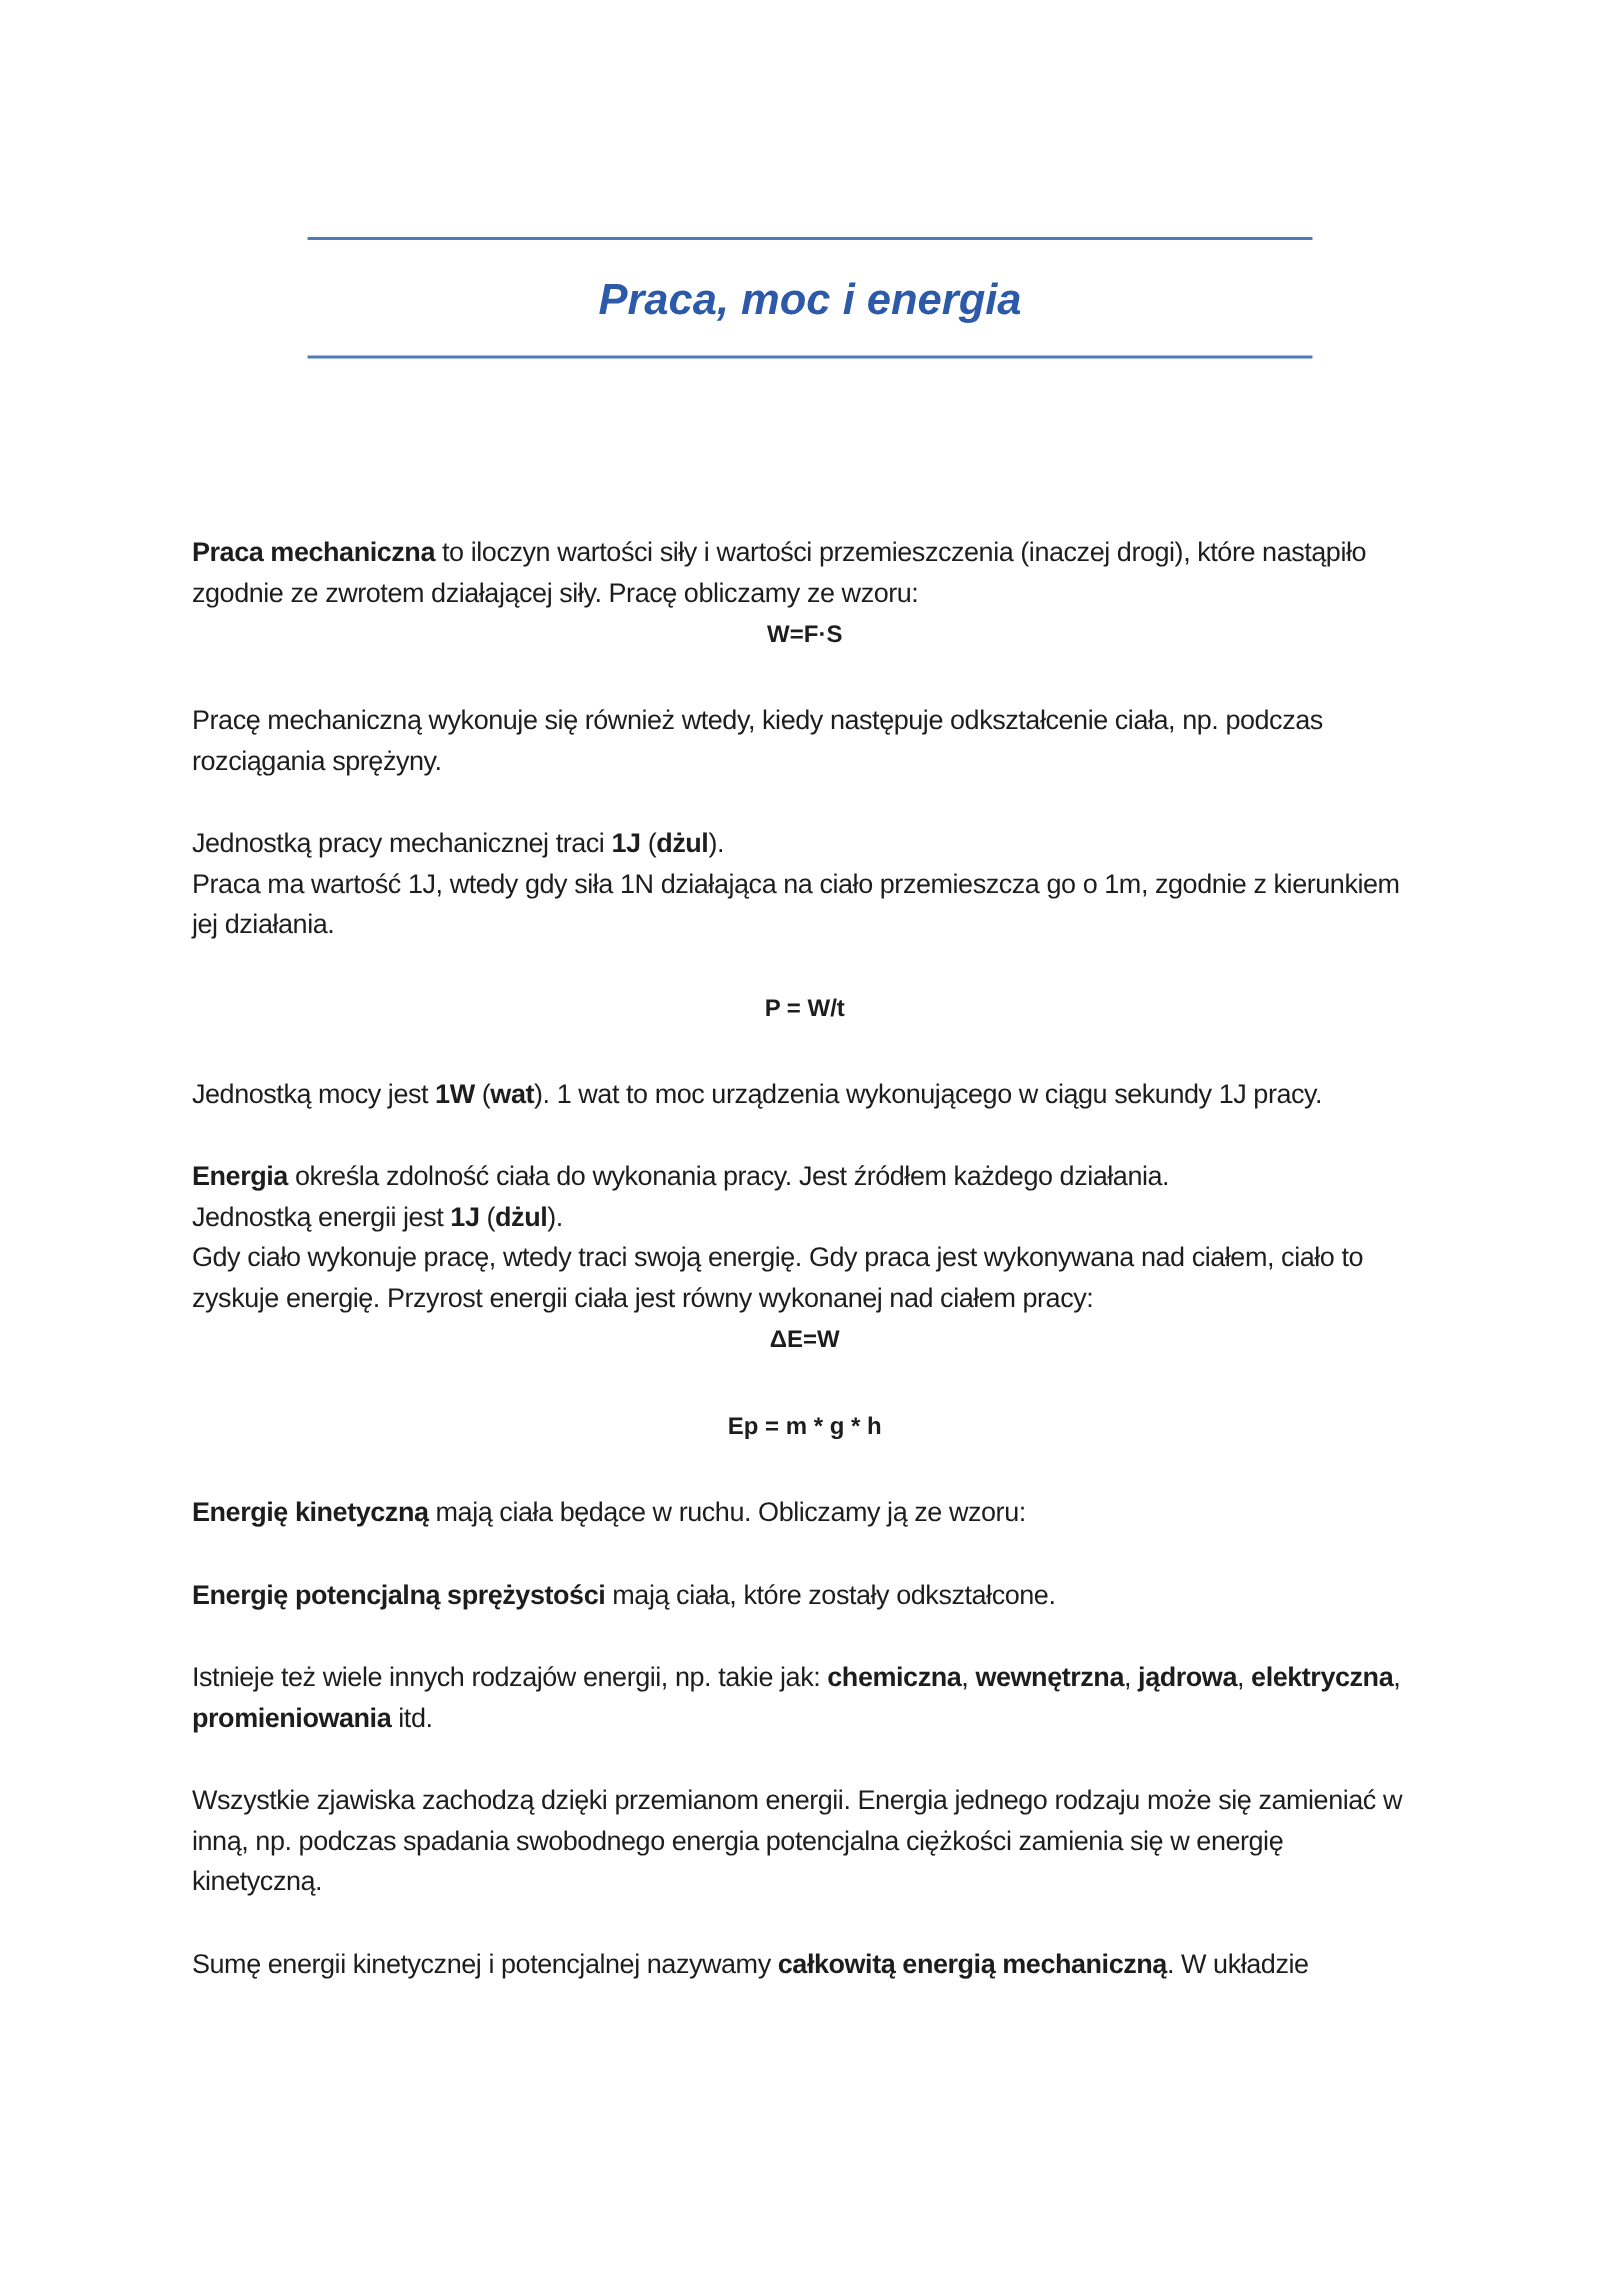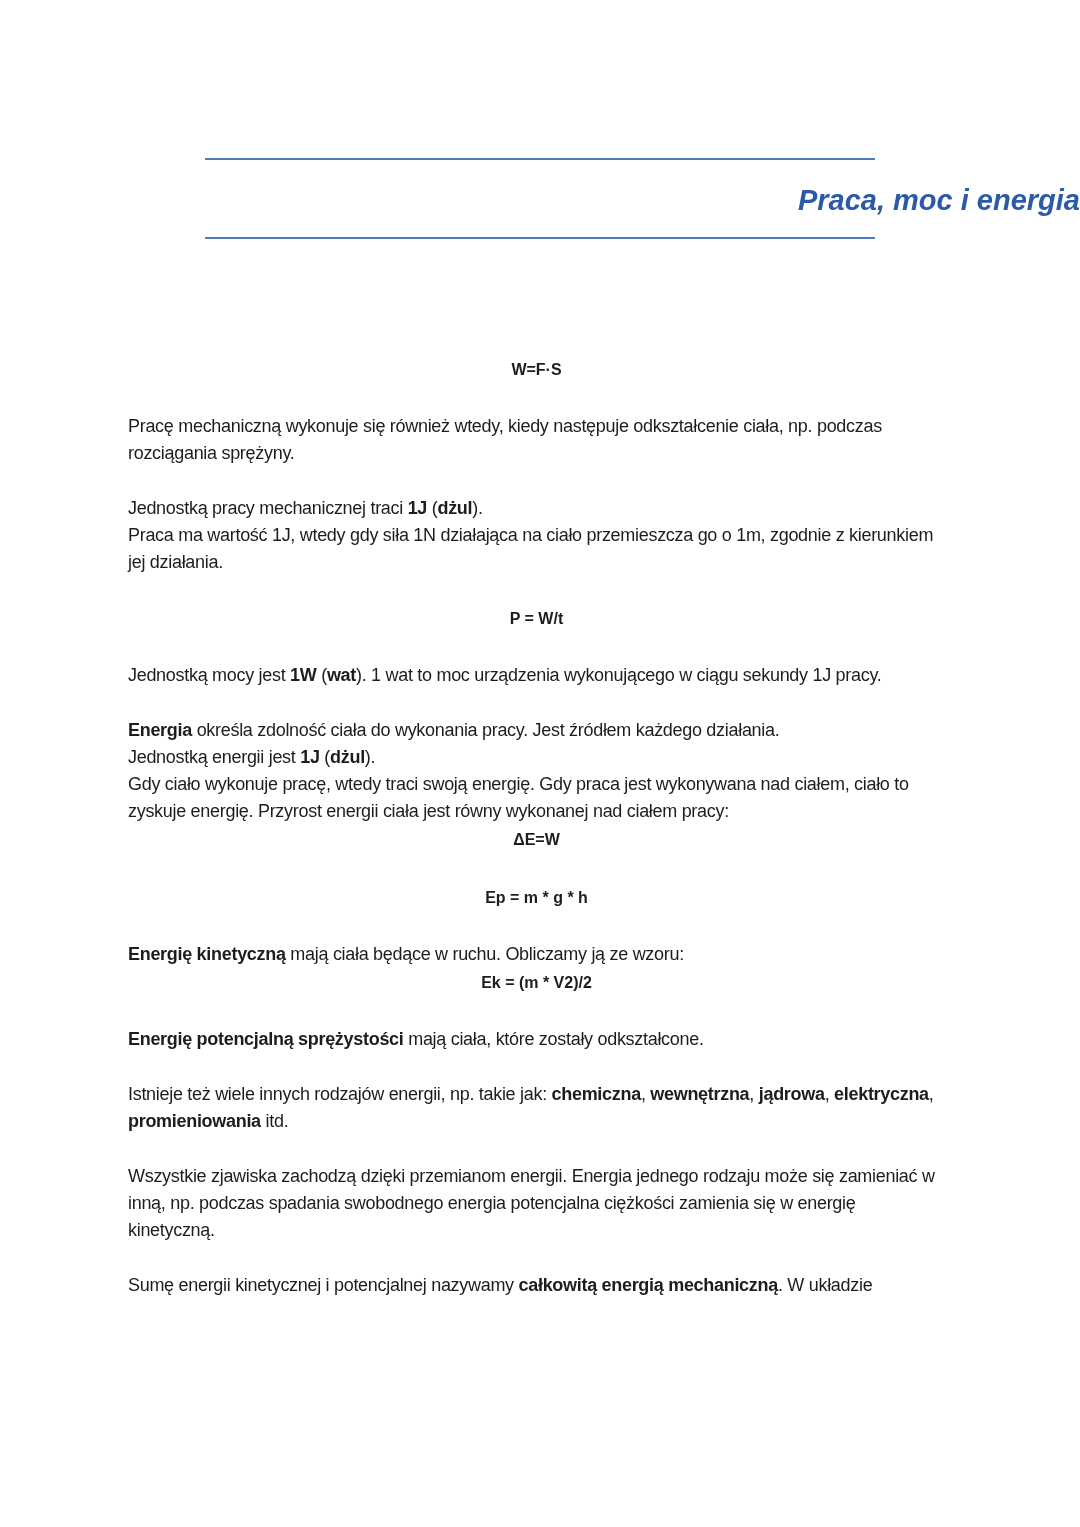--- a/index.html
+++ b/index.html
@@ -12,21 +12,21 @@
     font-family: "Liberation Sans", sans-serif;
     color: #1d1d1d;
   }
   .title-block { margin-top: 158px; }
   .rule {
     width: 670px;
     margin: 0 auto;
     border-top: 2px solid #4f7cb6;
   }
   .doc-title {
-    text-align: right;
+    text-align: center;
     font-family: "Liberation Sans", sans-serif;
     font-size: 29px;
     font-weight: bold;
     font-style: italic;
     color: #2d5aa8;
     margin: 24px 0 20px 0;
     letter-spacing: 0px;
   }
   .doc-body {
     margin: 116px 135px 0 128px;
@@ -52,20 +52,21 @@
 <div class="page">
 
   <div class="title-block">
     <div class="rule"></div>
     <h1 class="doc-title">Praca, moc i energia</h1>
     <div class="rule"></div>
   </div>
 
   <div class="doc-body">
       <div class="block">
+        <div class="line"><span class="run bold">Praca mechaniczna</span><span class="run"> to iloczyn wartości siły i wartości przemieszczenia (inaczej drogi), które nastąpiło zgodnie ze zwrotem działającej siły. Pracę obliczamy ze wzoru:</span></div>
         <div class="formula">W=F·S</div>
       </div>
       <div class="block">
         <div class="line"><span class="run">Pracę mechaniczną wykonuje się również wtedy, kiedy następuje odkształcenie ciała, np. podczas rozciągania sprężyny.</span></div>
       </div>
       <div class="block">
         <div class="line"><span class="run">Jednostką pracy mechanicznej traci </span><span class="run bold">1J</span><span class="run"> (</span><span class="run bold">dżul</span><span class="run">).</span></div>
         <div class="line"><span class="run">Praca ma wartość 1J, wtedy gdy siła 1N działająca na ciało przemieszcza go o 1m, zgodnie z kierunkiem jej działania.</span></div>
       </div>
       <div class="block">
@@ -78,21 +79,20 @@
         <div class="line"><span class="run bold">Energia</span><span class="run"> określa zdolność ciała do wykonania pracy. Jest źródłem każdego działania.</span></div>
         <div class="line"><span class="run">Jednostką energii jest </span><span class="run bold">1J</span><span class="run"> (</span><span class="run bold">dżul</span><span class="run">).</span></div>
         <div class="line"><span class="run">Gdy ciało wykonuje pracę, wtedy traci swoją energię. Gdy praca jest wykonywana nad ciałem, ciało to zyskuje energię. Przyrost energii ciała jest równy wykonanej nad ciałem pracy:</span></div>
         <div class="formula">ΔE=W</div>
       </div>
       <div class="block">
         <div class="formula">Ep = m * g * h</div>
       </div>
       <div class="block">
         <div class="line"><span class="run bold">Energię kinetyczną</span><span class="run"> mają ciała będące w ruchu. Obliczamy ją ze wzoru:</span></div>
-        <div class="formula">Ek = (m * V2)/2</div>
       </div>
       <div class="block">
         <div class="line"><span class="run bold">Energię potencjalną sprężystości</span><span class="run"> mają ciała, które zostały odkształcone.</span></div>
       </div>
       <div class="block">
         <div class="line"><span class="run">Istnieje też wiele innych rodzajów energii, np. takie jak: </span><span class="run bold">chemiczna</span><span class="run">, </span><span class="run bold">wewnętrzna</span><span class="run">, </span><span class="run bold">jądrowa</span><span class="run">, </span><span class="run bold">elektryczna</span><span class="run">, </span><span class="run bold">promieniowania</span><span class="run"> itd.</span></div>
       </div>
       <div class="block">
         <div class="line"><span class="run">Wszystkie zjawiska zachodzą dzięki przemianom energii. Energia jednego rodzaju może się zamieniać w inną, np. podczas spadania swobodnego energia potencjalna ciężkości zamienia się w energię kinetyczną.</span></div>
       </div>

